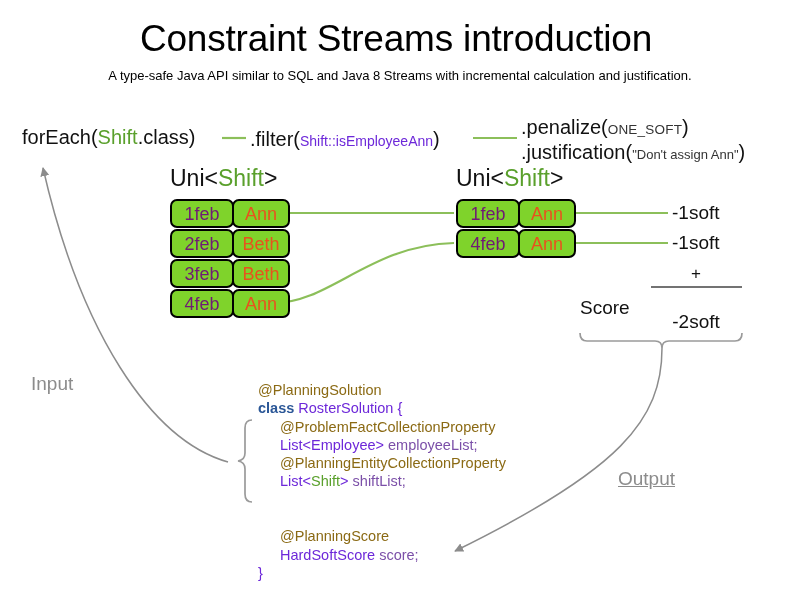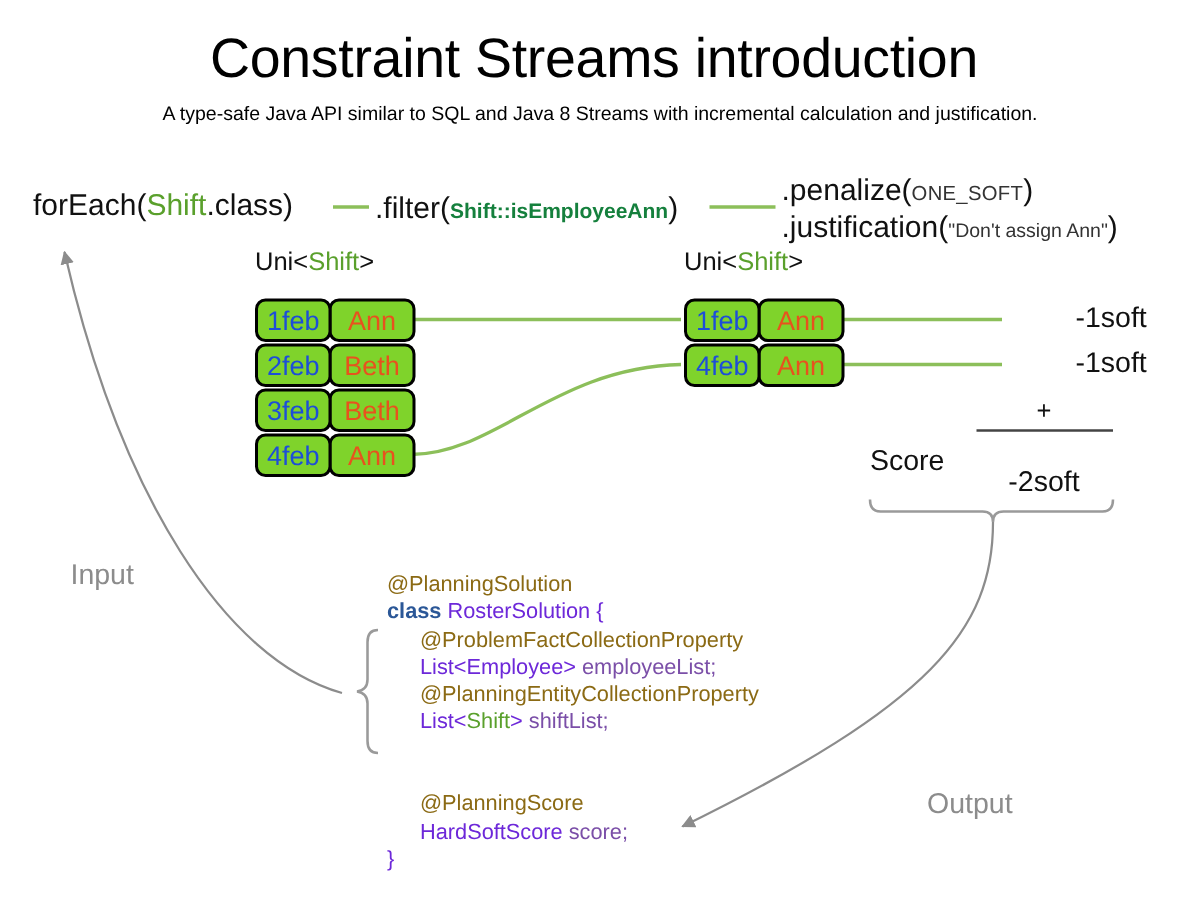--- a/index.html
+++ b/index.html
@@ -57,42 +57,41 @@
   
   .call {
     position: absolute;
     font-size: 20px;
     color: #111;
     white-space: nowrap;
   }
   .call .type-green { color: #5aa02c; }
   .call .small {
     font-size: 14px;
-    color: #15803d;
-    font-weight: bold;
+    color: #6d28d9;
   }
   .call .small-dark {
     font-size: 13.5px;
     color: #333;
     letter-spacing: 0.2px;
   }
   .call .small-str {
     font-size: 13px;
     color: #333;
   }
 
   #call-foreach { left: 22px;  top: 126px; }
   #call-filter  { left: 250px; top: 128px; }
   #call-penalize     { left: 521px; top: 116px; }
   #call-asconstraint { left: 521px; top: 141px; }
 
   
   .uni-label {
     position: absolute;
-    font-size: 17px;
+    font-size: 23px;
     color: #111;
     white-space: nowrap;
   }
   .uni-label .type-green { color: #5aa02c; }
   #uni-left  { left: 170px; top: 165px; }
   #uni-right { left: 456px; top: 165px; }
 
   
   .shift-stack {
     position: absolute;
@@ -107,44 +106,43 @@
     background: #7FD32B;
     border: 2px solid #000000;
     display: flex;
     align-items: center;
     justify-content: center;
     font-size: 18px;
     line-height: 1;
     box-sizing: border-box;
   }
   .shift-date {
-    width: 51px;
+    width: 64px;
     border-radius: 7px;
-    color: #1d4ed8;
+    color: #701a75;
     margin-right: -2px;
     position: relative;
     z-index: 2;
   }
   .shift-emp {
     width: 58px;
     border-radius: 7px;
     color: #E8521E;
     position: relative;
     z-index: 1;
   }
   #stack-left  { left: 170px; top: 199px; }
   #stack-right { left: 456px; top: 199px; }
 
   
   .soft-label {
     position: absolute;
     font-size: 19px;
     color: #111;
     white-space: nowrap;
-    margin-left: 45px;
   }
   #soft-1 { left: 672px; top: 202px; }
   #soft-2 { left: 672px; top: 232px; }
 
   
   #score-word {
     position: absolute;
     left: 580px;
     top: 297px;
     font-size: 19px;
@@ -171,22 +169,22 @@
     white-space: nowrap;
   }
 
   
   .flow-label {
     position: absolute;
     font-size: 19px;
     color: #8c8c8c;
     white-space: nowrap;
   }
-  #label-input  { left: 47px;  top: 373px; }
-  #label-output { left: 618px; top: 526px; }
+  #label-input  { left: 31px;  top: 373px; }
+  #label-output { left: 618px; top: 468px; text-decoration: underline; }
 
   
   #code-block {
     position: absolute;
     left: 258px;
     top: 381px;
     font-size: 14.5px;
     line-height: 18.3px;
     color: #1a1a1a;
     white-space: pre;

